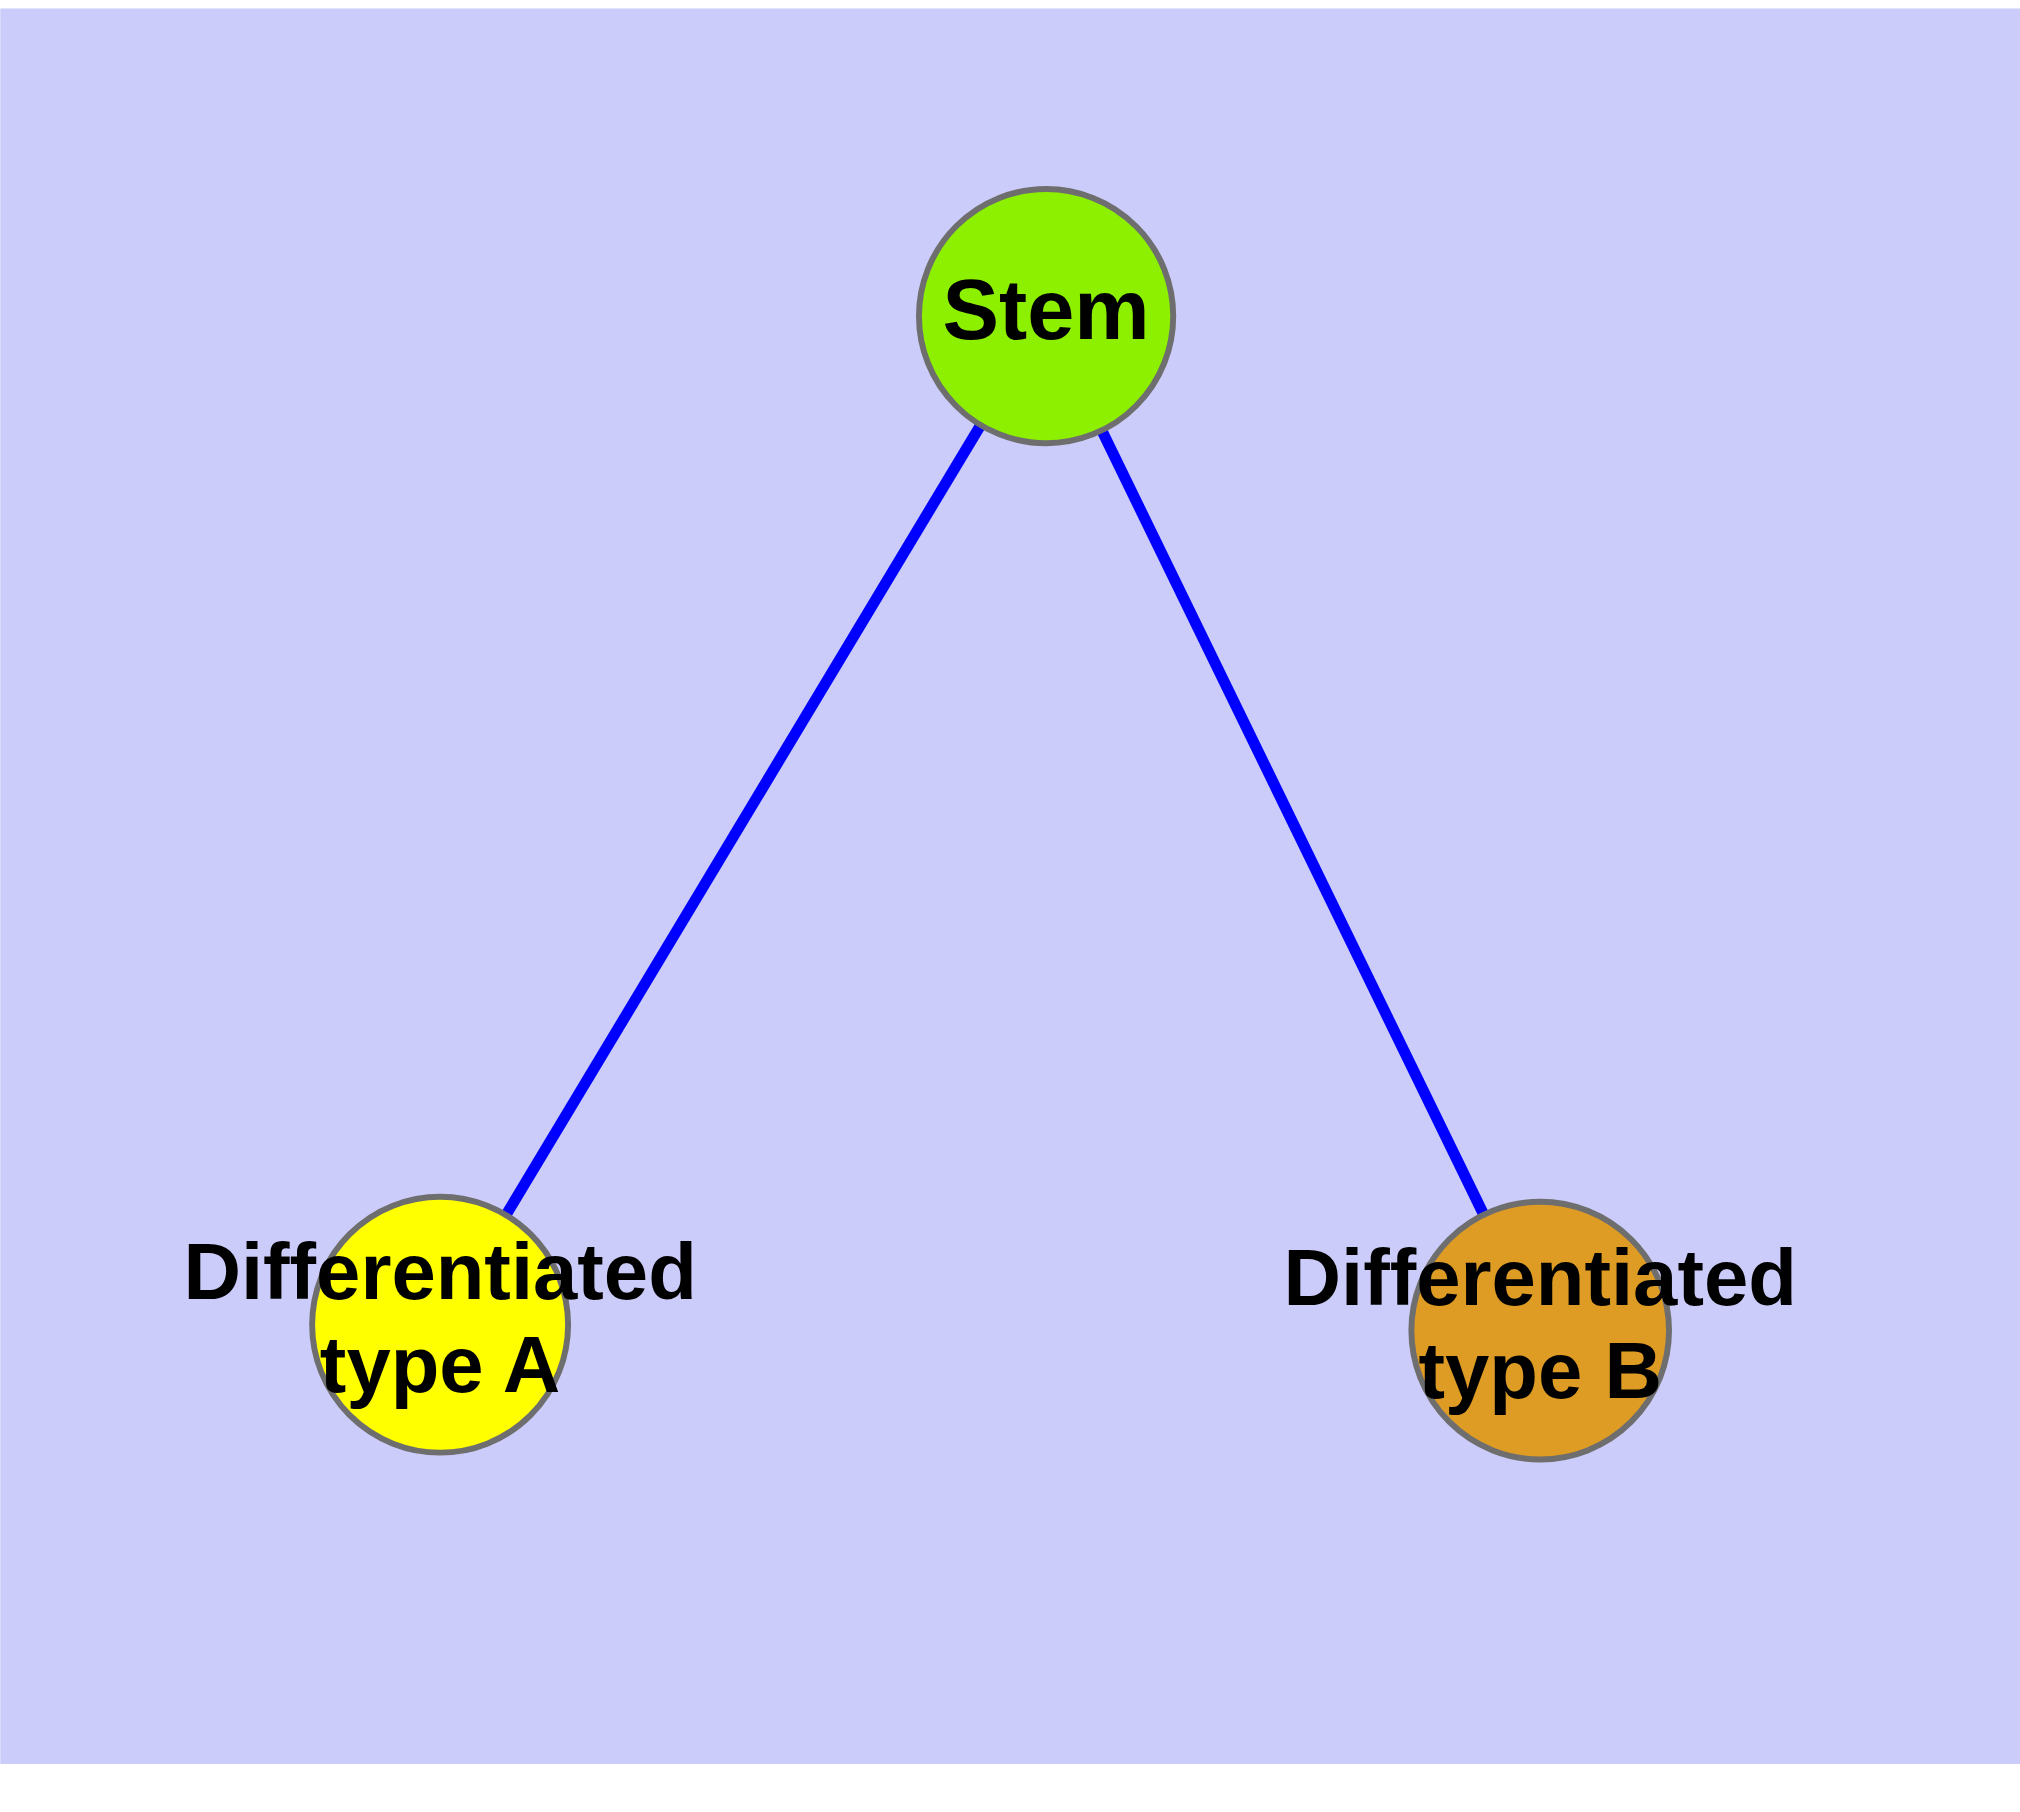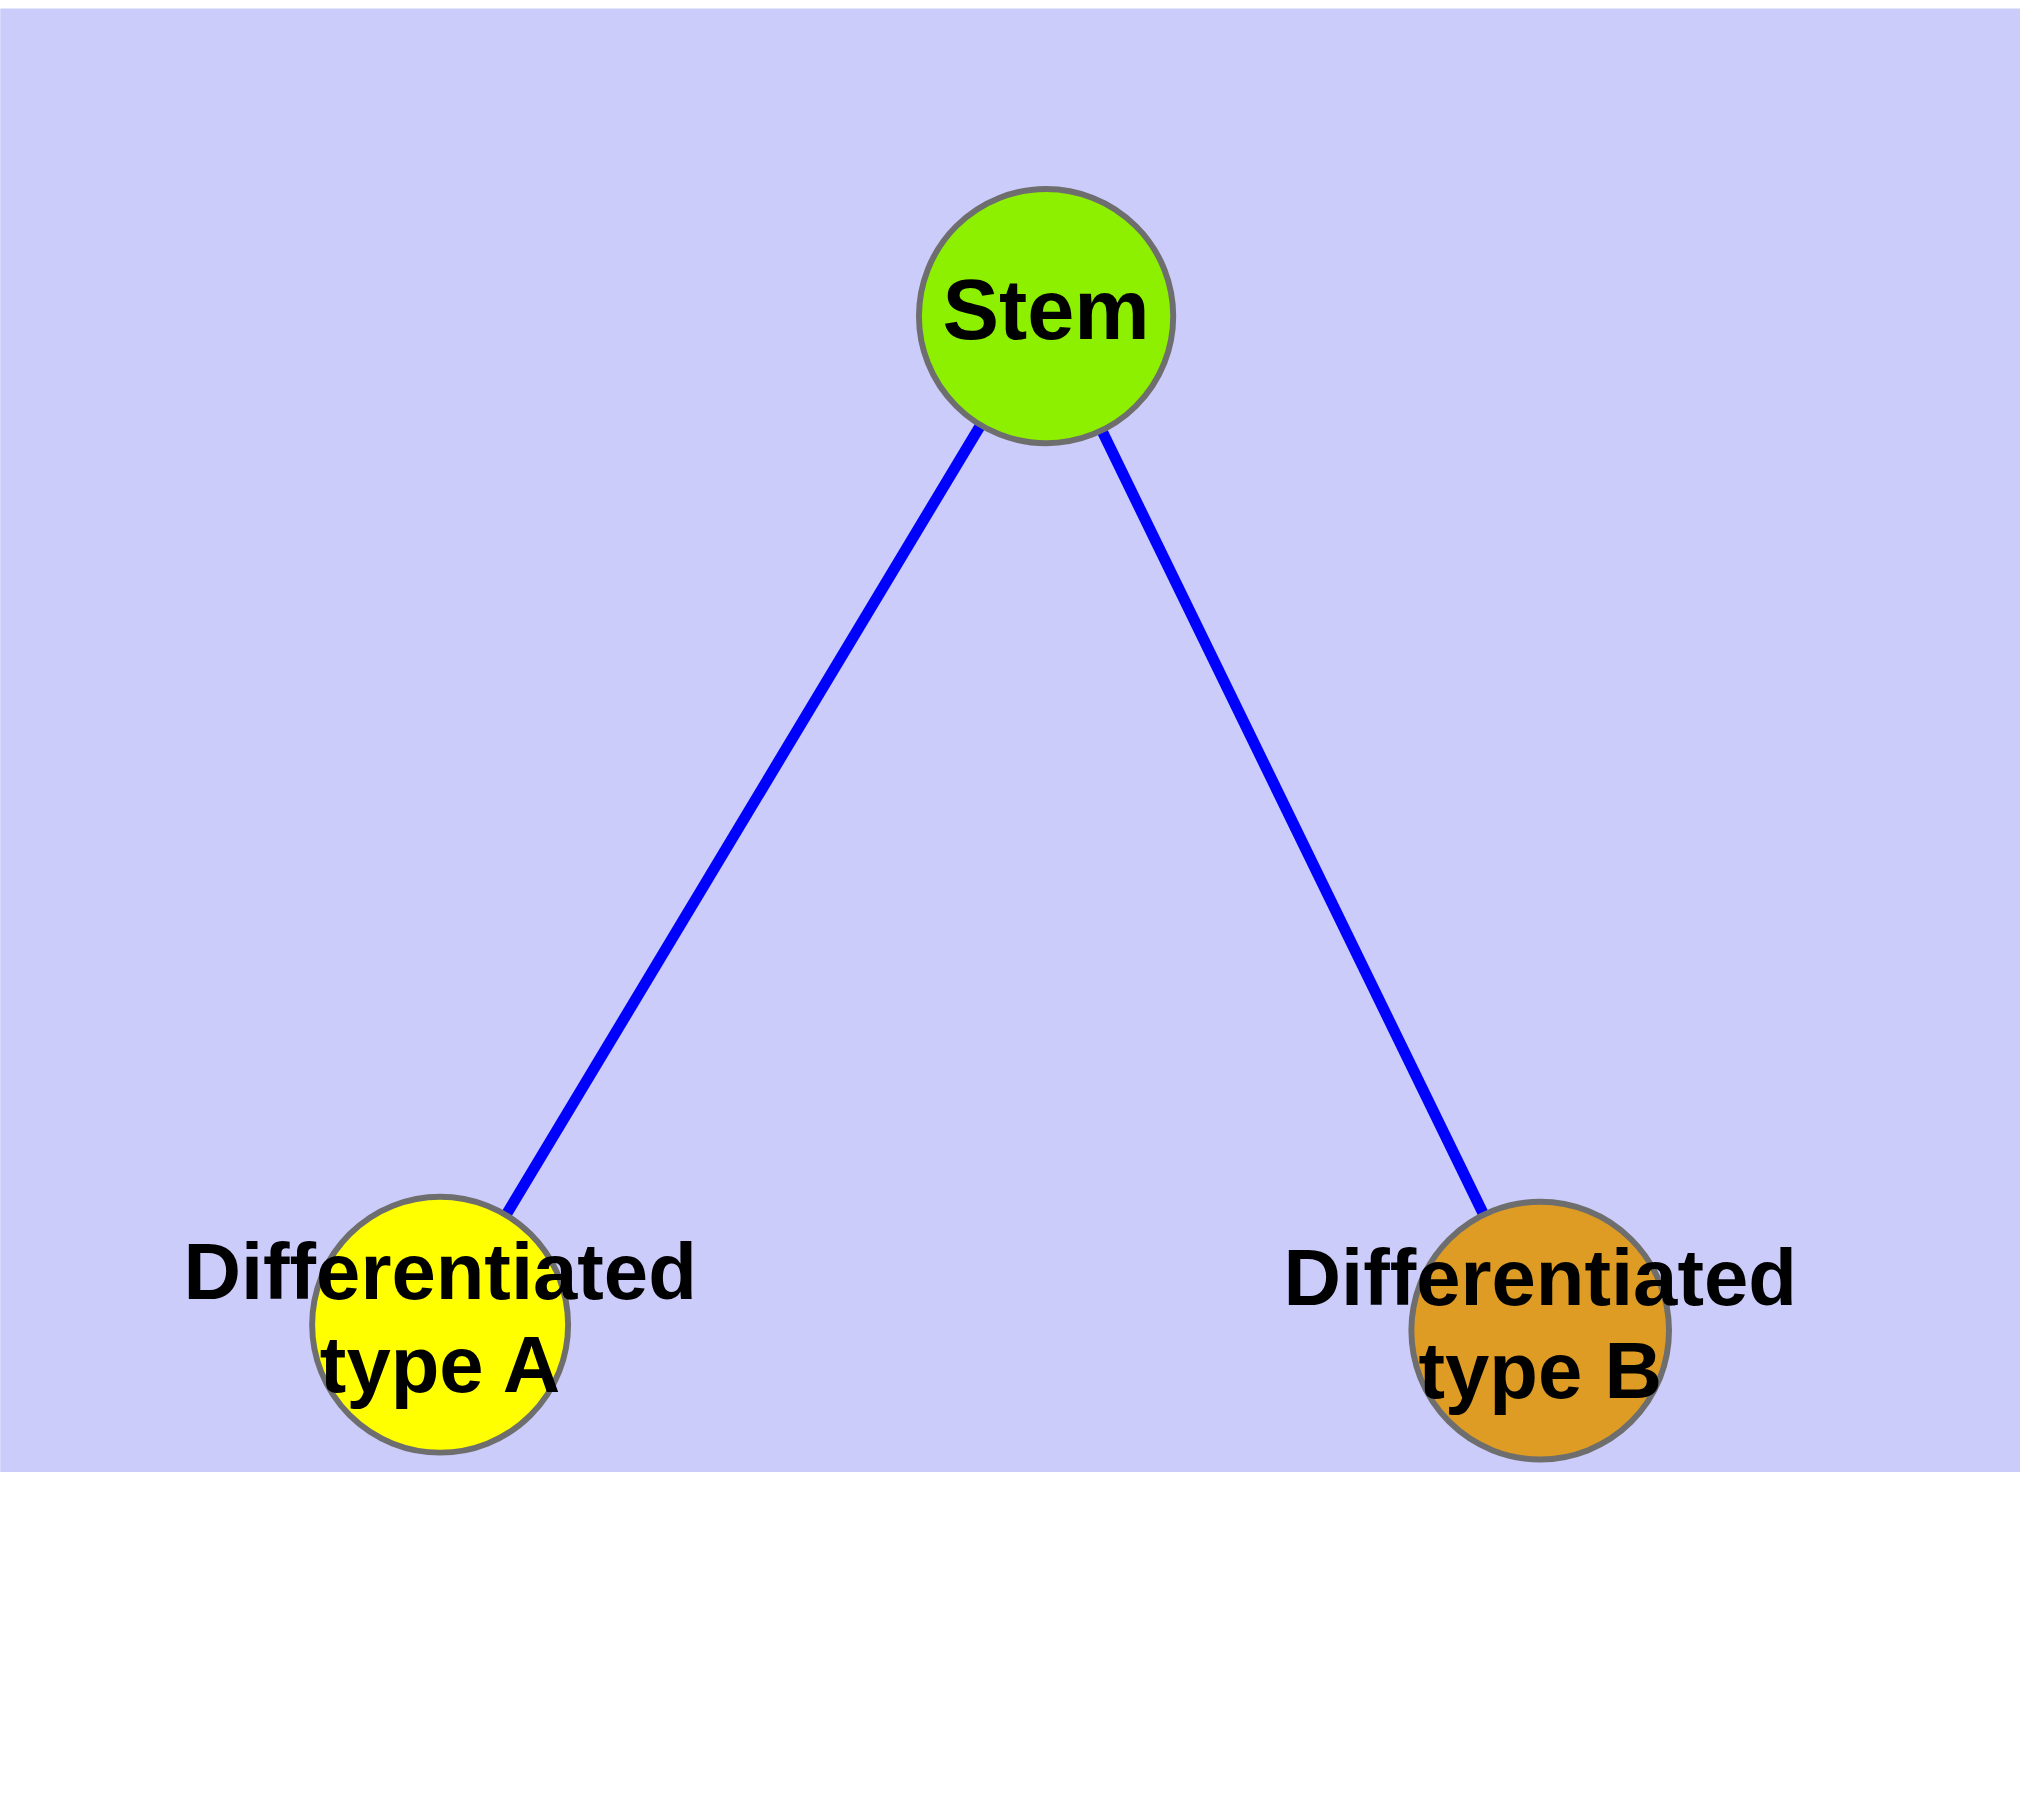--- a/index.html
+++ b/index.html
@@ -7,21 +7,21 @@
     margin: 0;
     padding: 0;
     background: #ffffff;
   }
   body {
     font-family: "Liberation Sans", sans-serif;
   }
   #graph-canvas {
     position: relative;
     width: 2021px;
-    height: 1472px;
+    height: 1764px;
     overflow: hidden;
     background: #ffffff;
   }
   #graph-svg {
     display: block;
     width: 2021px;
     height: 1812px;
   }
   .node-label-text {
     font-family: "Liberation Sans", sans-serif;

